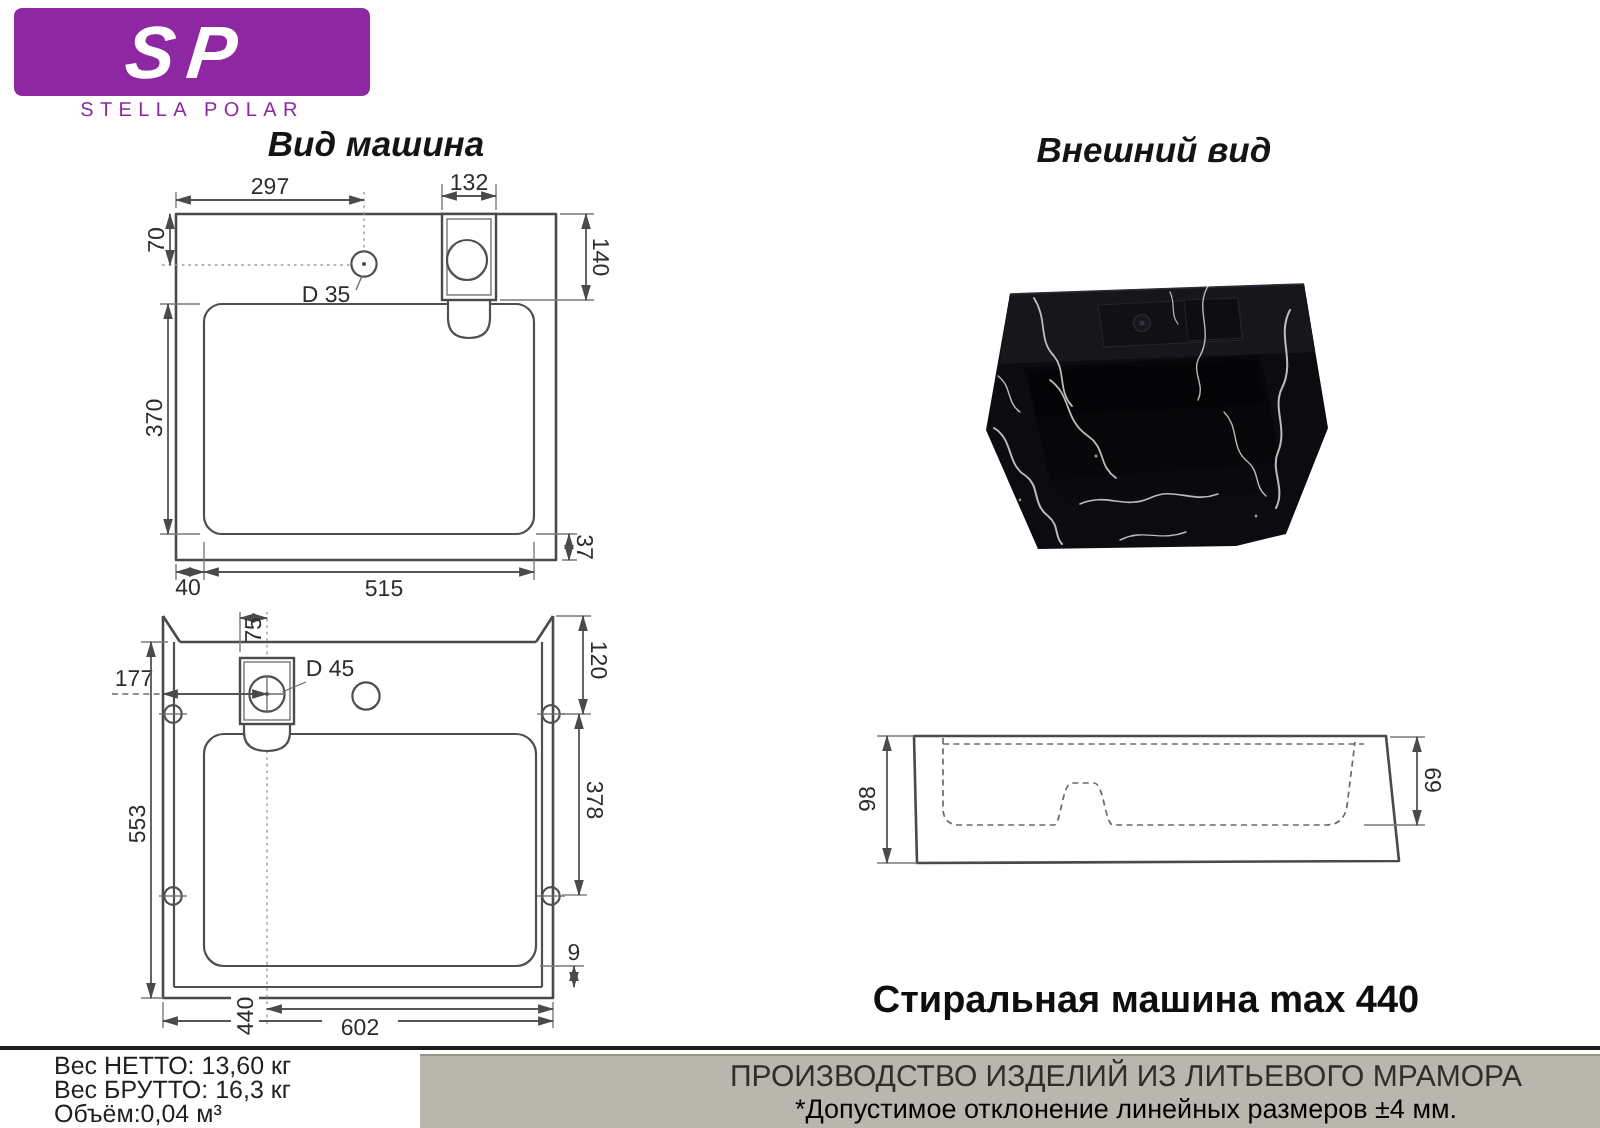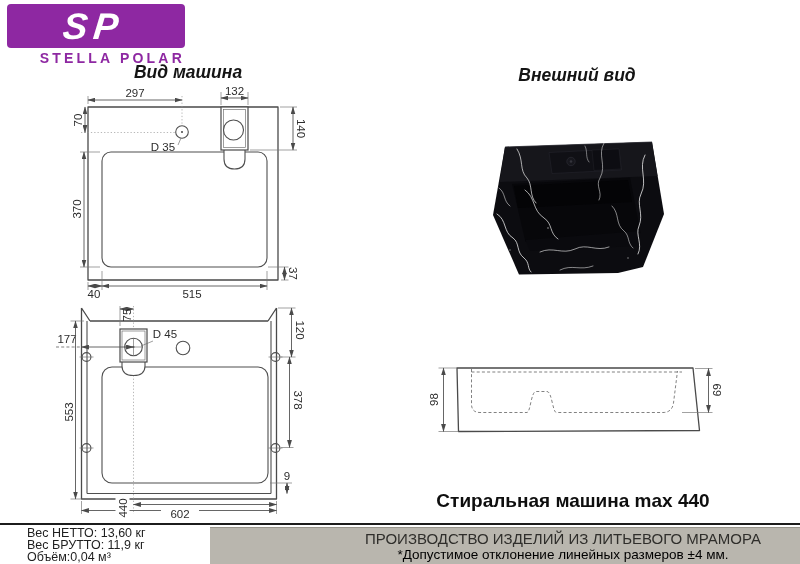--- a/index.html
+++ b/index.html
@@ -13,22 +13,22 @@
   .dim{stroke:#555;stroke-width:.9;fill:none;marker-start:url(#arr);marker-end:url(#arr);}
   .ext{stroke:#7a7a7a;stroke-width:.7;fill:none;}
   .dash{stroke:#6b6b6b;stroke-width:.85;fill:none;stroke-dasharray:3 2.2;}
   .dot{stroke:#9a9a9a;stroke-width:.7;fill:none;stroke-dasharray:1.3 2;}
   .dtx{font-family:"Liberation Sans",sans-serif;font-size:11.5px;fill:#2c2c2c;}
   .vein{fill:none;stroke:#ffffff;stroke-linecap:round;opacity:.72;}
   .logo-box{position:absolute;left:7px;top:4px;width:178px;height:44px;border-radius:4px;
             display:flex;align-items:center;justify-content:center;}
   .logo-sp{color:#fff;font-weight:bold;font-style:italic;font-size:37px;letter-spacing:6px;
            transform:skewX(-6deg);line-height:1;padding-right:4px;}
-  .logo-name{position:absolute;left:7px;top:50px;width:178px;text-align:right;font-weight:bold;
-             font-size:14px;letter-spacing:3.2px;white-space:nowrap;}
+  .logo-name{position:absolute;left:7px;top:50px;width:178px;text-align:center;font-weight:normal;
+             font-size:10px;letter-spacing:3.2px;white-space:nowrap;}
   .vtitle{position:absolute;text-align:center;font-style:italic;font-weight:bold;
           font-size:17.5px;color:#141414;white-space:nowrap;}
   .caption{position:absolute;text-align:center;font-weight:bold;font-size:19px;color:#0e0e0e;white-space:nowrap;}
   .hline{position:absolute;left:0;top:523px;width:800px;height:2px;background:#1c1c1c;}
   .info{position:absolute;left:27px;top:527px;font-size:12.5px;line-height:12.2px;color:#1f1f1f;}
   .prodbox{position:absolute;left:210px;top:527px;width:706px;height:37px;text-align:center;
            padding-top:3px;border-top:1px solid #98958c;}
   .prod1{font-size:15px;color:#2f2e2b;line-height:16px;}
   .prod2{font-size:13.5px;color:#000000;line-height:15px;}
 </style>
@@ -181,21 +181,21 @@
   <div class="logo-name" style="color: rgb(142, 40, 162);">STELLA POLAR</div>
 
   <div class="vtitle" style="left:103px;top:62px;width:170px">Вид машина</div>
   <div class="vtitle" style="left:492px;top:65px;width:170px">Внешний вид</div>
 
   <div class="caption" style="left:423px;top:490px;width:300px">Стиральная машина max 440</div>
 
   <div class="hline"></div>
   <div class="info">
     <div>Вес НЕТТО: 13,60 кг</div>
-    <div>Вес БРУТТО: 11,9 кг</div>
+    <div>Вес БРУТТО: 16,3 кг</div>
     <div>Объём:0,04 м³</div>
   </div>
   <div class="prodbox" style="background: rgb(185, 182, 174);">
     <div class="prod1">ПРОИЗВОДСТВО ИЗДЕЛИЙ ИЗ ЛИТЬЕВОГО МРАМОРА</div>
     <div class="prod2">*Допустимое отклонение линейных размеров ±4 мм.</div>
   </div>
 
 </div>
 
 </body></html>

